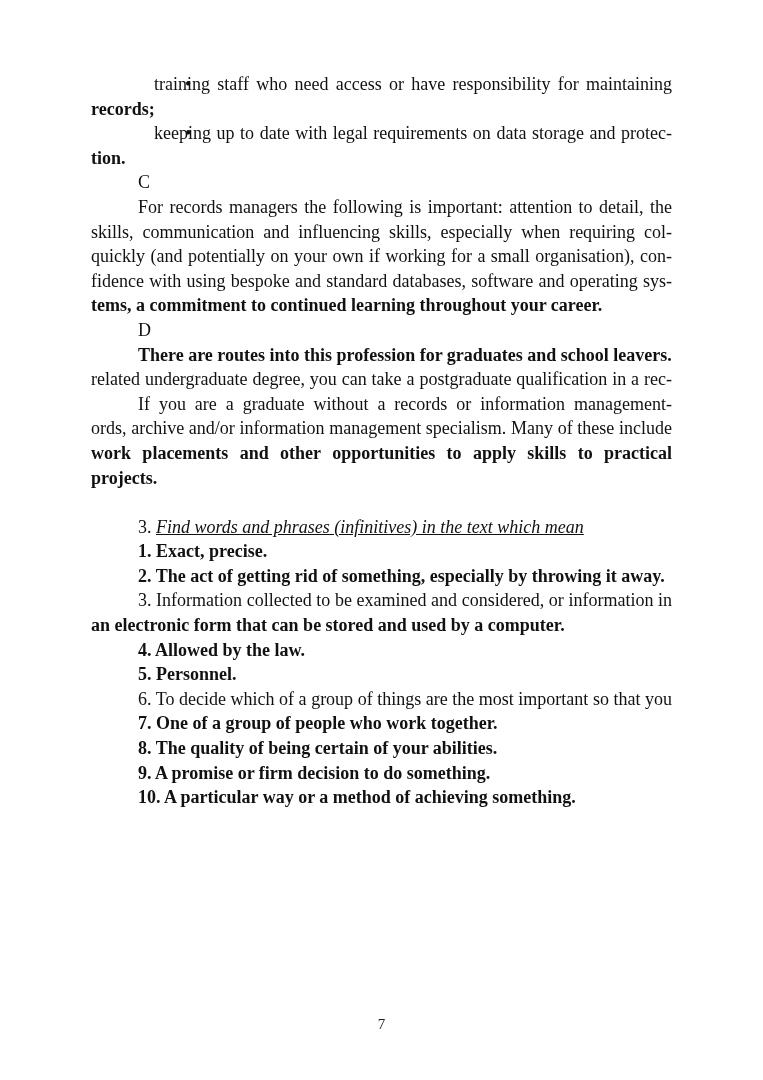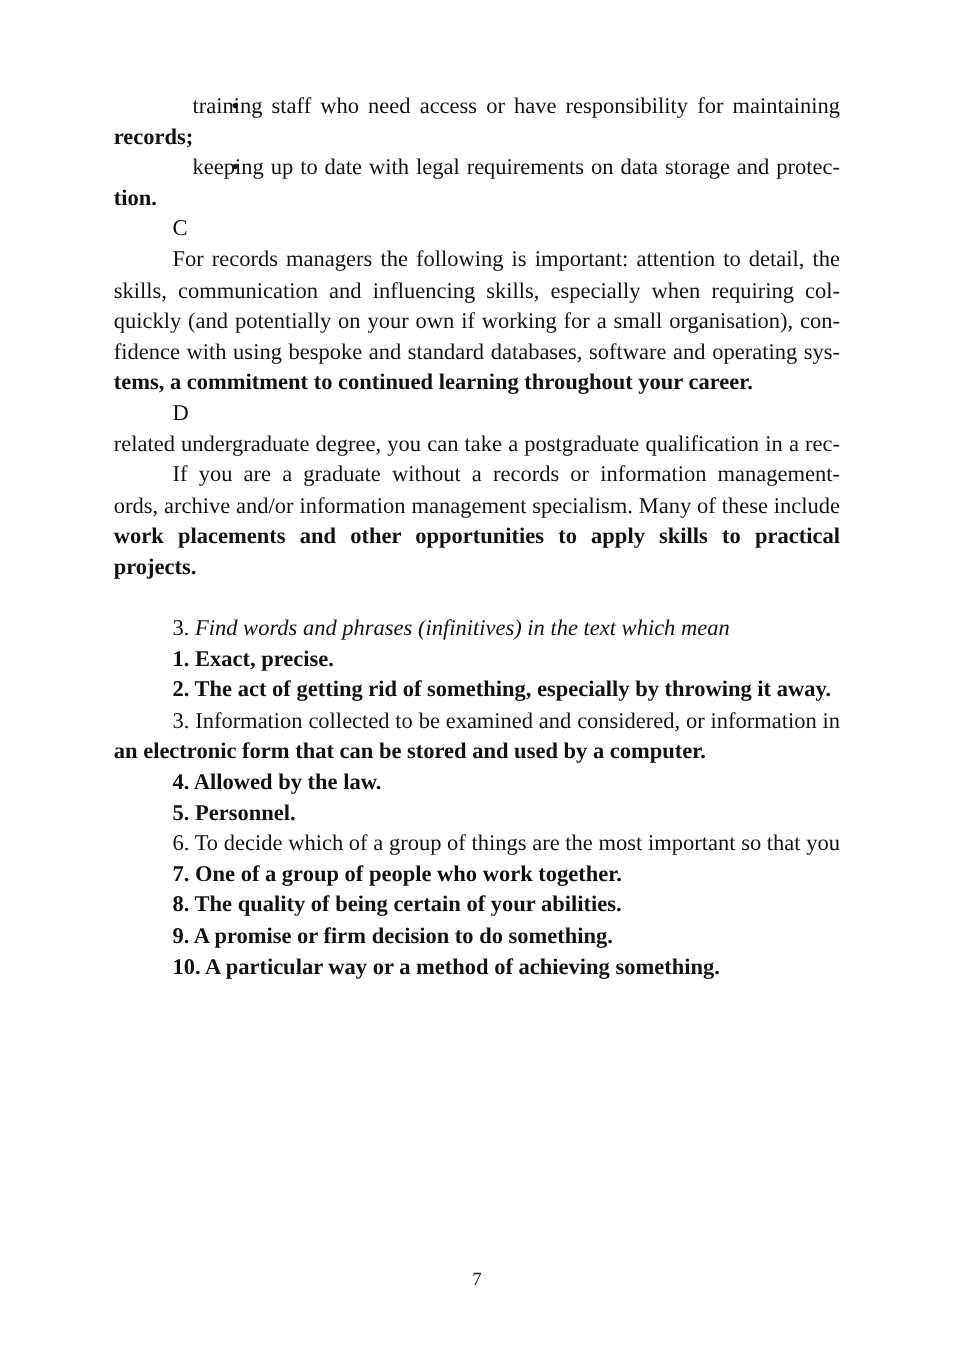--- a/index.html
+++ b/index.html
@@ -5,21 +5,21 @@
   html, body { margin: 0; padding: 0; background: #ffffff; }
   body { width: 763px; height: 1080px; position: relative; overflow: hidden; }
   .page {
     position: absolute; left: 91px; top: 72px; width: 581px;
     font-family: "Liberation Serif", "DejaVu Serif", serif;
     font-size: 18px; line-height: 24.6px; color: #111;
   }
   .heading { margin: 0; text-indent: 47px; }
   .bullet { display: inline-block; width: 16px; }
   .gap { height: 24.6px; }
-  .it { font-style: italic; }
+  .it { font-style: italic; text-decoration: underline; }
   .pagenum {
     position: absolute; left: 0; width: 763px; top: 1016px; text-align: center;
     font-family: "Liberation Serif", "DejaVu Serif", serif; font-size: 15px; color: #222;
   }
   
   .line { display: block; text-align: justify; text-align-last: justify; }
   .line.end { text-align-last: left; font-weight: bold; }
   .ind { text-indent: 47px; }
 </style>
 </head>
@@ -43,20 +43,23 @@
   <div>
     <span class="line ind">For records managers the following is important: attention to detail, the</span>
     <span class="line">skills, communication and influencing skills, especially when requiring col-</span>
     <span class="line">quickly (and potentially on your own if working for a small organisation), con-</span>
     <span class="line">fidence with using bespoke and standard databases, software and operating sys-</span>
     <span class="line end">tems, a commitment to continued learning throughout your career.</span>
   </div>
 
   <div class="heading">D</div>
 
+  <div>
+    <span class="line ind end">There are routes into this profession for graduates and school leavers.</span>
+  </div>
 
   <div>
     <span class="line">related undergraduate degree, you can take a postgraduate qualification in a rec-</span>
     <span class="line ind">If you are a graduate without a records or information management-</span>
     <span class="line">ords, archive and/or information management specialism. Many of these include</span>
     <span class="line end">work placements and other opportunities to apply skills to practical projects.</span>
   </div>
 
   <div class="gap"></div>
 

